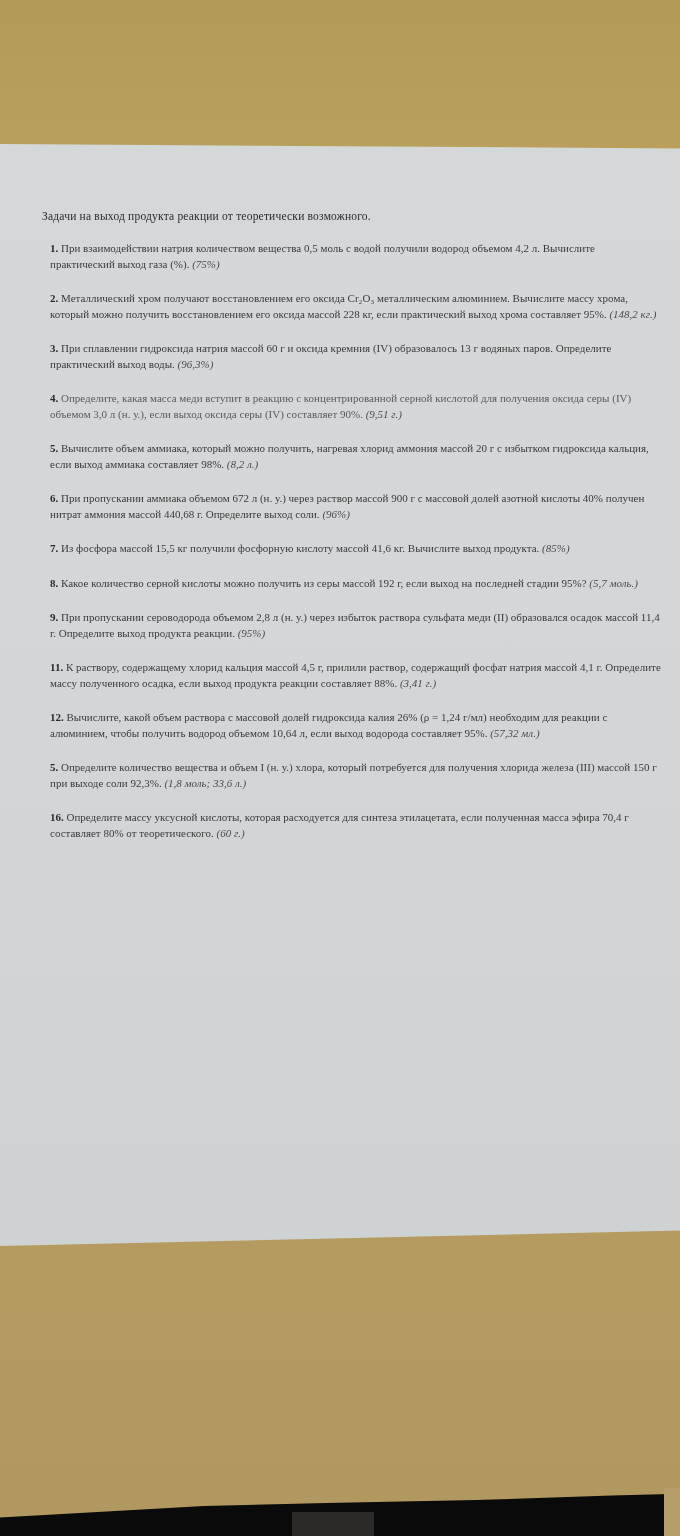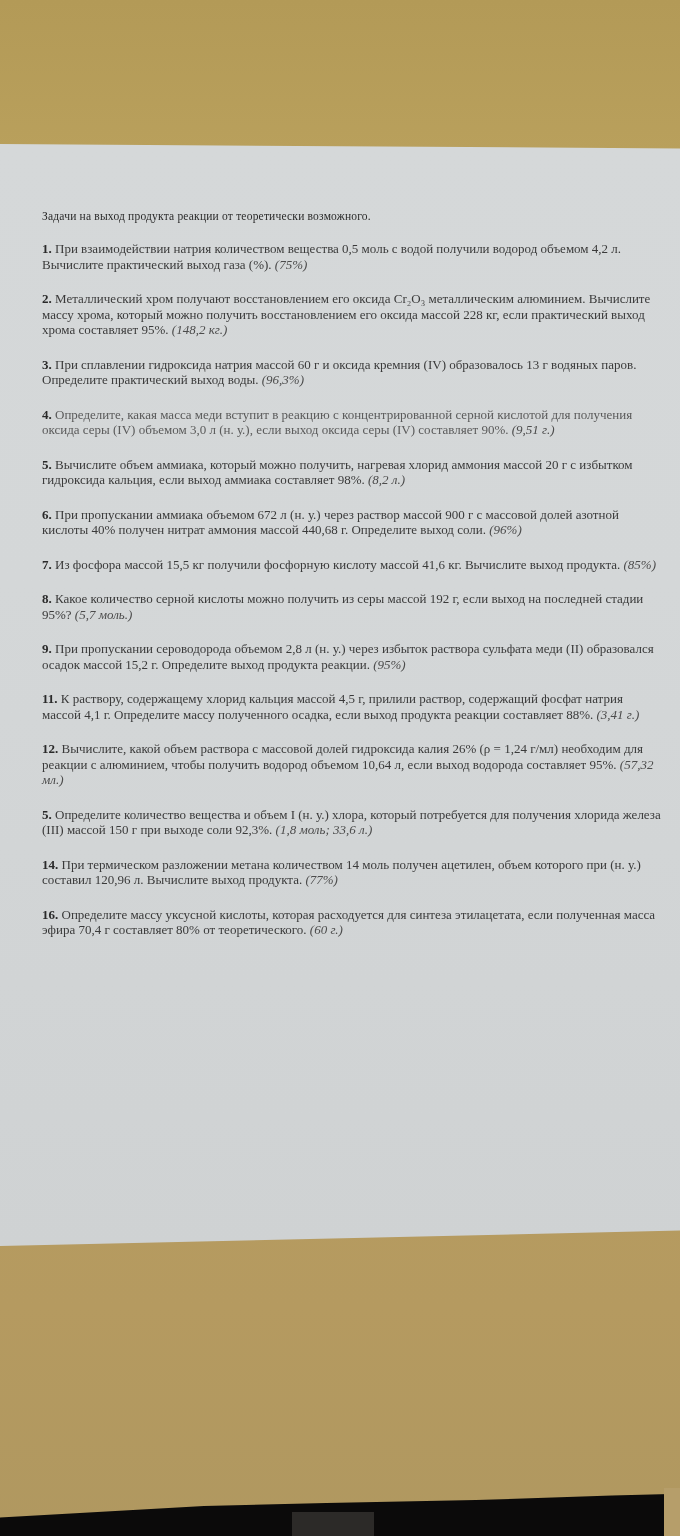--- a/index.html
+++ b/index.html
@@ -62,23 +62,23 @@
       color: #383838;
     }
     .title {
       font-weight: normal;
       font-size: 11.5px;
       letter-spacing: 0.2px;
       color: #2a2a2a;
       margin: 0 0 19px 0;
     }
     .task {
-      font-size: 13px;
+      font-size: 11px;
       line-height: 15.5px;
-      margin: 0 0 19px 0;
+      margin: 0 0 19px 8px;
       color: #3a3a3a;
     }
     .task .num {
       font-weight: bold;
       color: #2a2a2a;
     }
     .task .answer {
       font-style: italic;
       color: #4c4c4c;
     }
@@ -124,37 +124,34 @@
 
   <div class="task">
     <span class="num">7.</span><span> Из фосфора массой 15,5 кг получили фосфорную кислоту массой 41,6 кг. Вычислите выход продукта. </span><span class="answer">(85%)</span>
   </div>
 
   <div class="task">
     <span class="num">8.</span><span> Какое количество серной кислоты можно получить из серы массой 192 г, если выход на последней стадии 95%? </span><span class="answer">(5,7 моль.)</span>
   </div>
 
   <div class="task">
-    <span class="num">9.</span><span> При пропускании сероводорода объемом 2,8 л (н. у.) через избыток раствора сульфата меди (II) образовался осадок массой 15,2 г. Определите выход продукта реакции. </span><span class="answer">(95%)</span>
+    <span class="num">9.</span><span> При пропускании сероводорода объемом 2,8 л (н. у.) через избыток раствора сульфата меди (II) образовался осадок массой 11,4 г. Определите выход продукта реакции. </span><span class="answer">(95%)</span>
   </div>
 
 
   <div class="task">
     <span class="num">11.</span><span> К раствору, содержащему хлорид кальция массой 4,5 г, прилили раствор, содержащий фосфат натрия массой 4,1 г. Определите массу полученного осадка, если выход продукта реакции составляет 88%. </span><span class="answer">(3,41 г.)</span>
   </div>
 
   <div class="task">
     <span class="num">12.</span><span> Вычислите, какой объем раствора с массовой долей гидроксида калия 26% (ρ = 1,24 г/мл) необходим для реакции с алюминием, чтобы получить водород объемом 10,64 л, если выход водорода составляет 95%. </span><span class="answer">(57,32 мл.)</span>
   </div>
 
   <div class="task">
     <span class="num">5.</span><span> Определите количество вещества и объем I (н. у.) хлора, который потребуется для получения хлорида железа (III) массой 150 г при выходе соли 92,3%. </span><span class="answer">(1,8 моль; 33,6 л.)</span>
   </div>
 
-  <div class="task">
-    <span class="num">14.</span><span> При термическом разложении метана количеством 14 моль получен ацетилен, объем которого при (н. у.) составил 120,96 л. Вычислите выход продукта. </span><span class="answer">(77%)</span>
-  </div>
 
 
   <div class="task">
     <span class="num">16.</span><span> Определите массу уксусной кислоты, которая расходуется для синтеза этилацетата, если полученная масса эфира 70,4 г составляет 80% от теоретического. </span><span class="answer">(60 г.)</span>
   </div>
 </div>
 
 </body></html>

